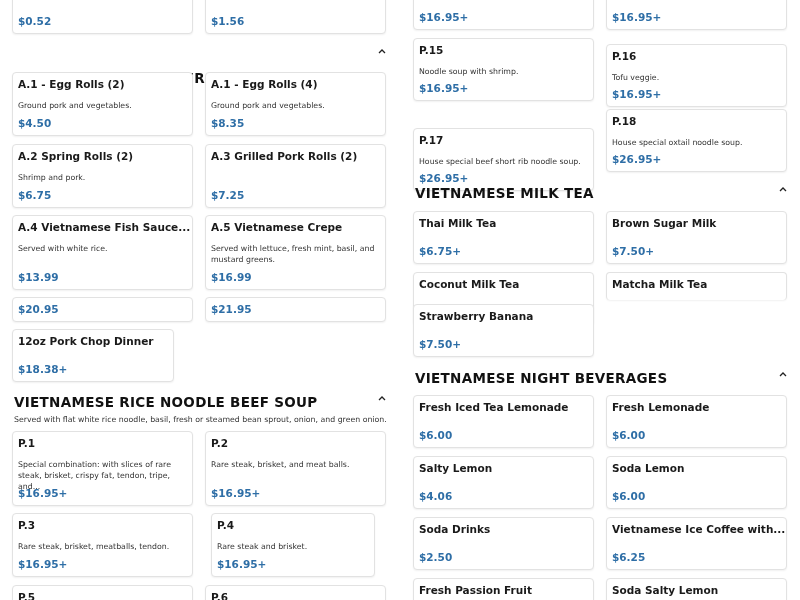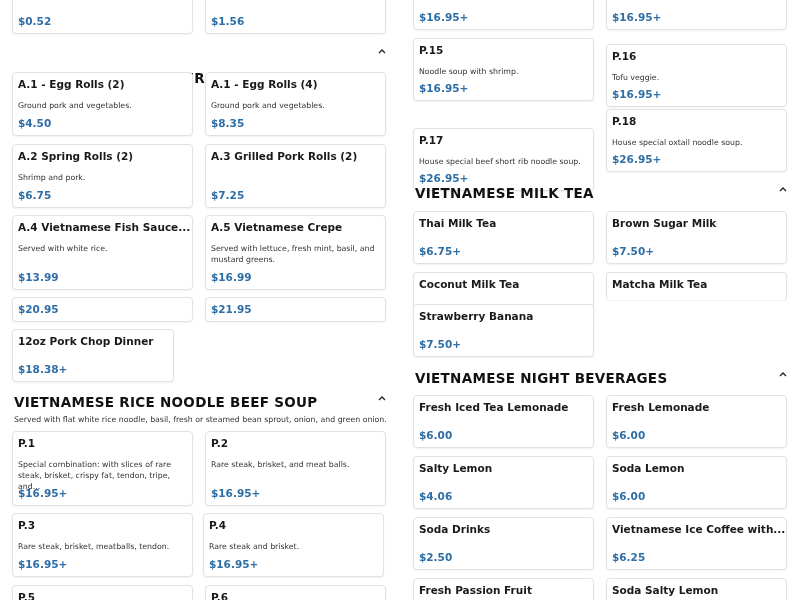--- a/index.html
+++ b/index.html
@@ -84,21 +84,21 @@
 <div class="card" style="left:205px;top:431px;width:181px;height:75px;">
   <span class="name">P.2</span>
   <span class="desc">Rare steak, brisket, and meat balls.</span>
   <span class="price">$16.95+</span>
 </div>
 <div class="card" style="left:12px;top:513px;width:181px;height:64px;">
   <span class="name">P.3</span>
   <span class="desc">Rare steak, brisket, meatballs, tendon.</span>
   <span class="price">$16.95+</span>
 </div>
-<div class="card" style="left:203px;top:513px;width:181px;height:64px;">
+<div class="card" style="left:211px;top:513px;width:164px;height:64px;">
   <span class="name">P.4</span>
   <span class="desc">Rare steak and brisket.</span>
   <span class="price">$16.95+</span>
 </div>
 <div class="card" style="left:12px;top:585px;width:181px;height:64px;">
   <span class="name">P.5</span>
 </div>
 <div class="card" style="left:205px;top:585px;width:181px;height:64px;">
   <span class="name">P.6</span>
 </div>

